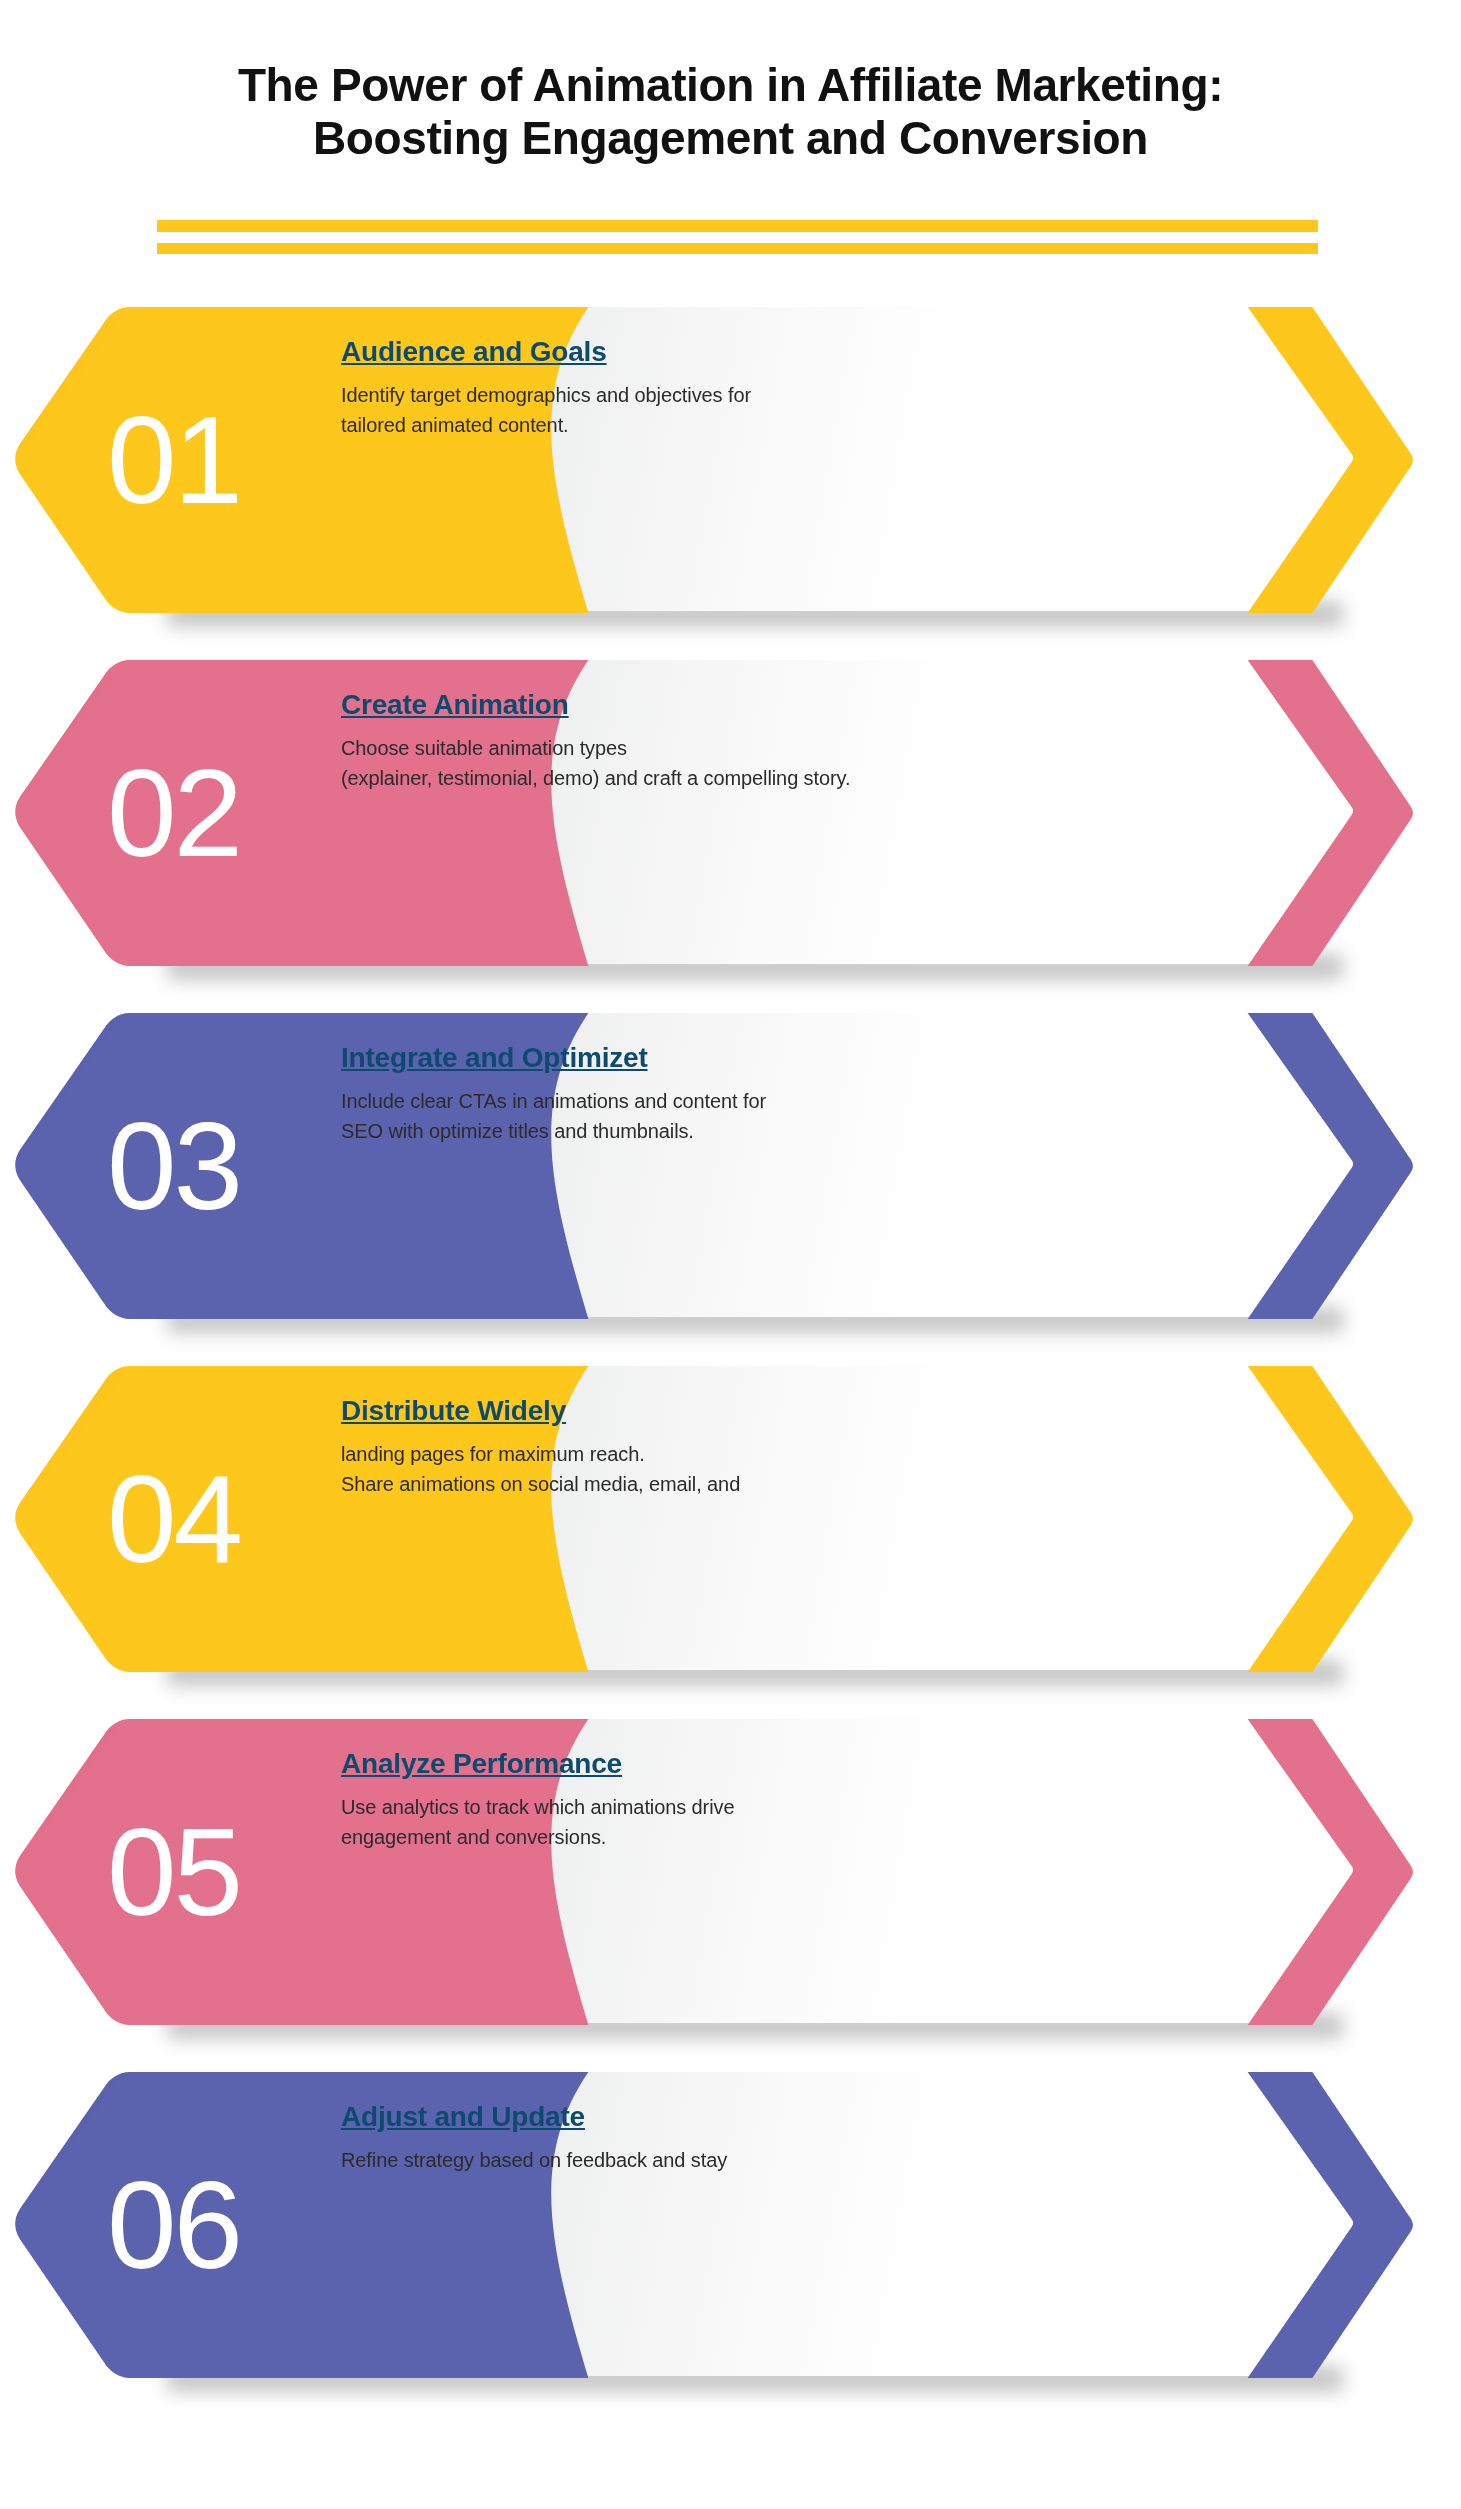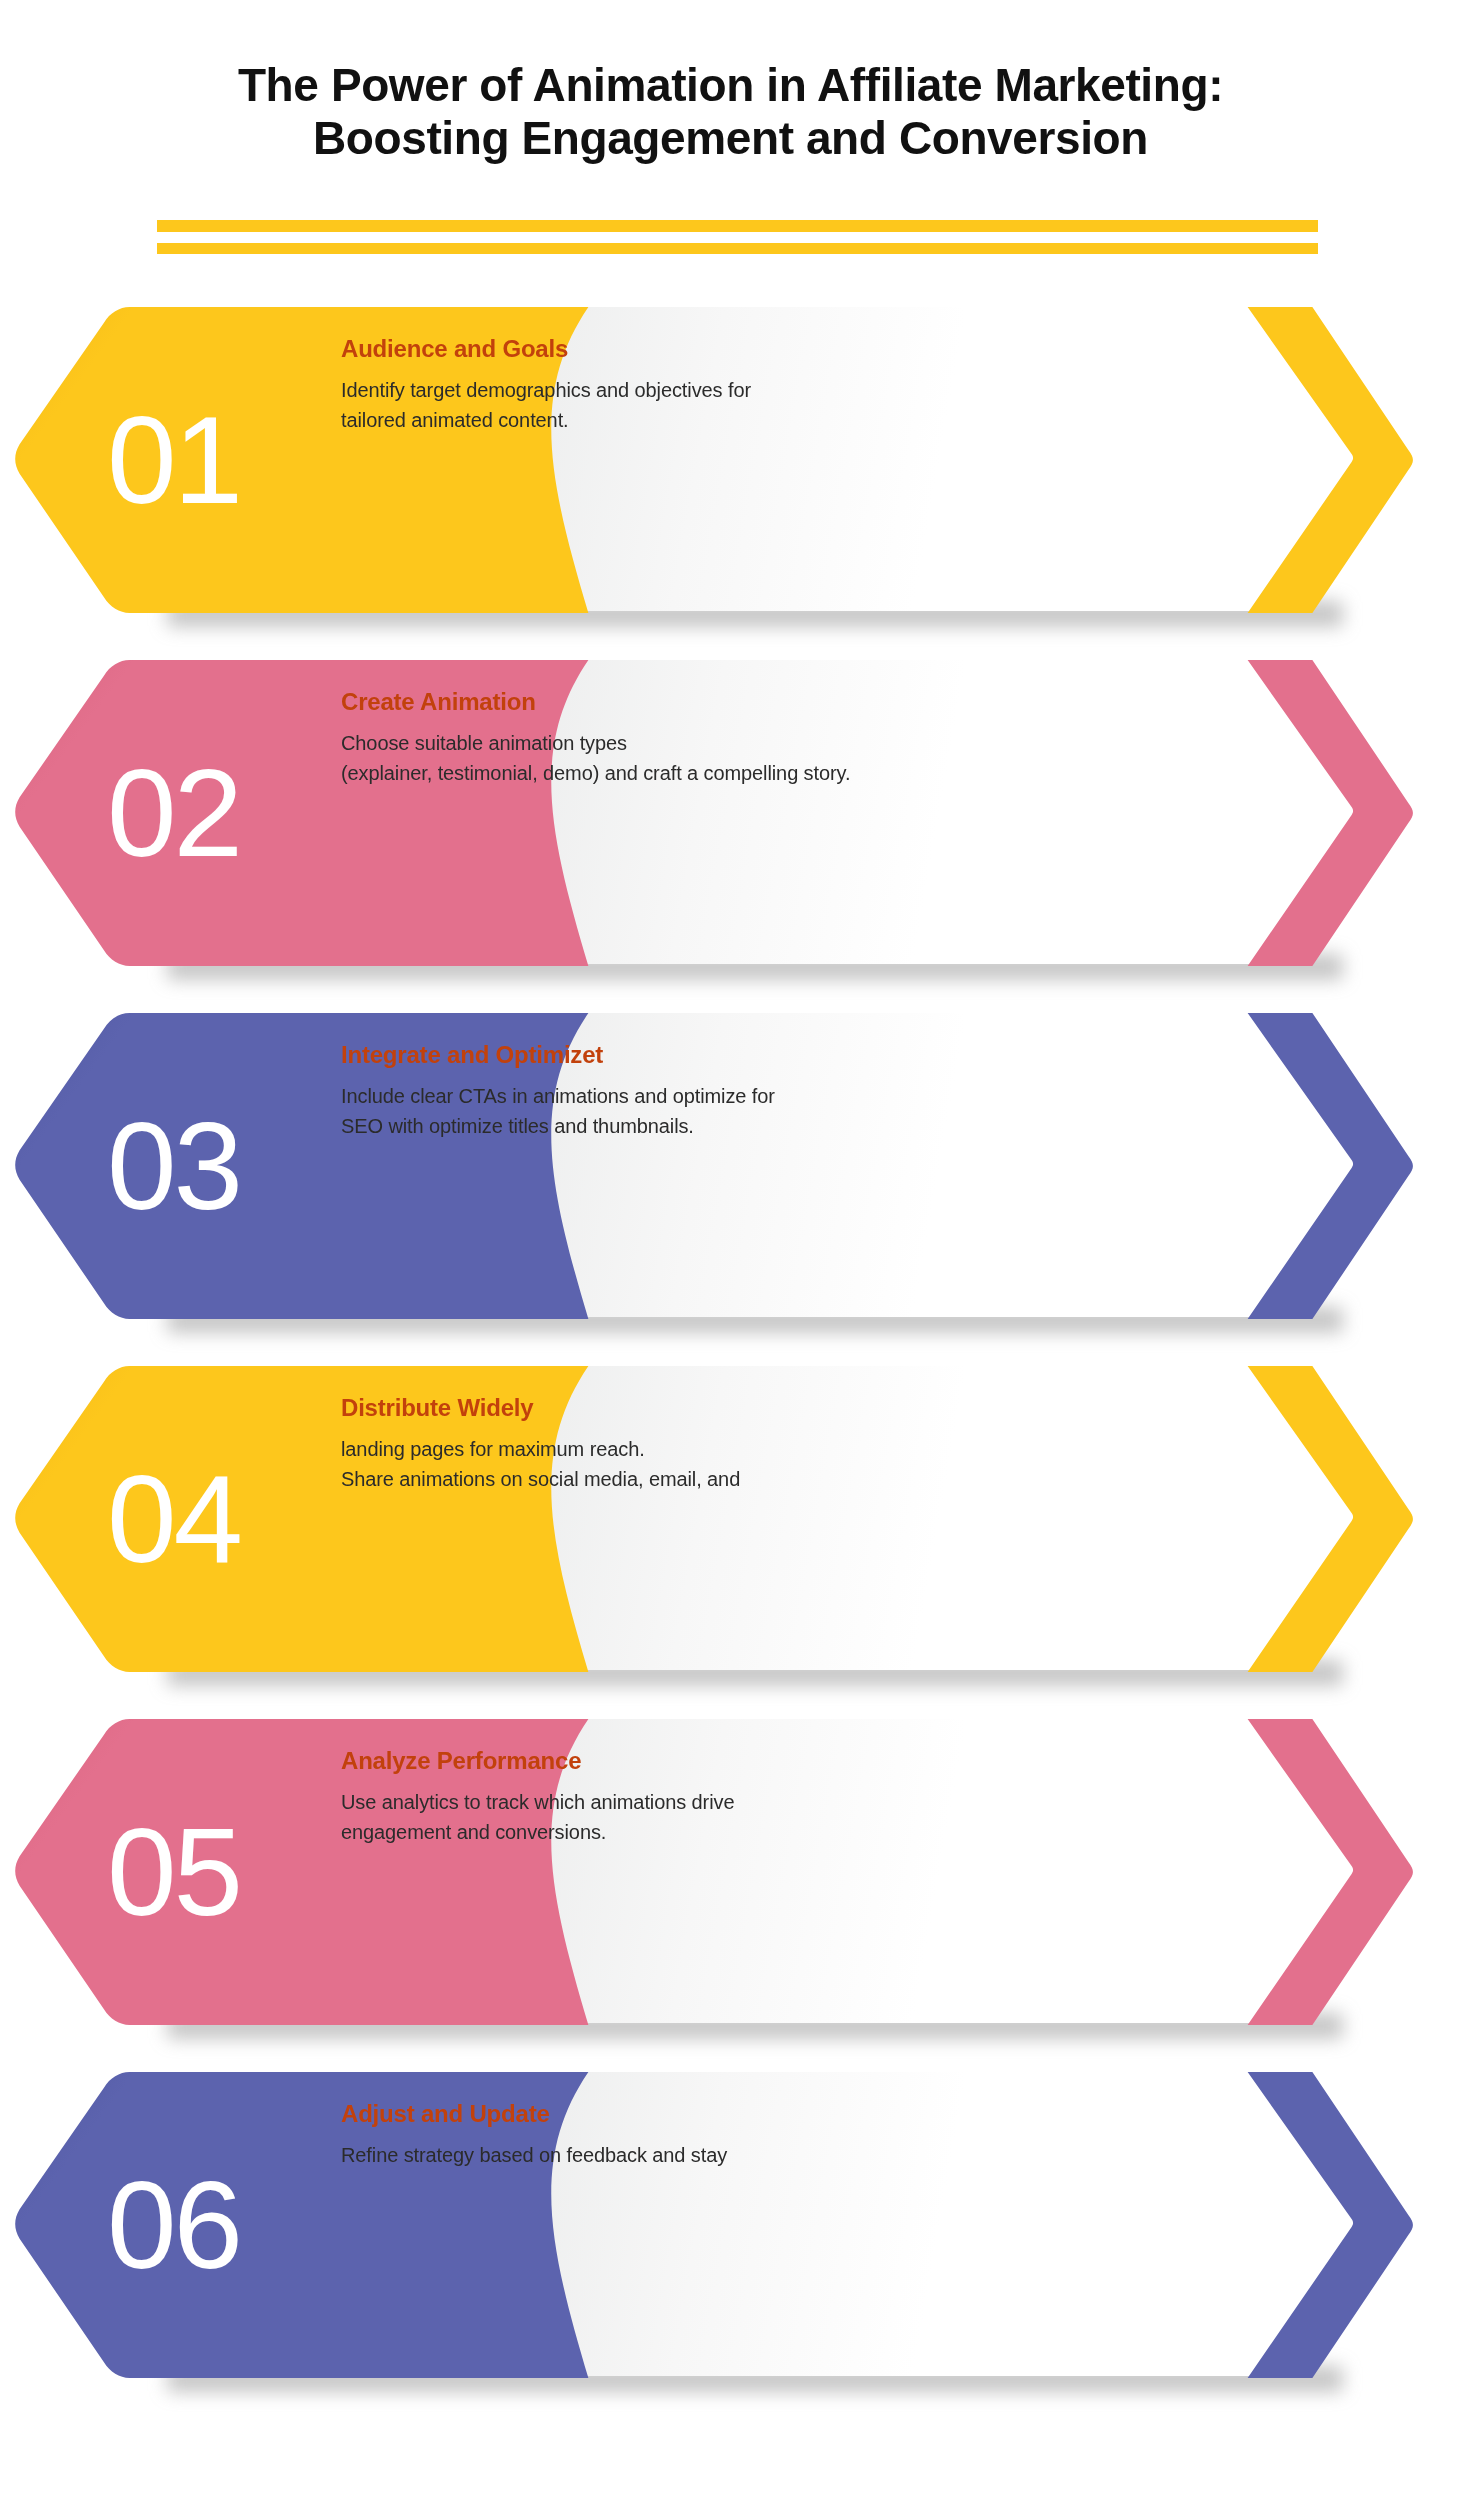--- a/index.html
+++ b/index.html
@@ -144,25 +144,26 @@
   .row-text {
     position: absolute;
     left: 341px;
     top: 27.4px;
     width: 853px;
     z-index: 5;
   }
   .row-title {
     font-family: "Liberation Sans", sans-serif;
     font-weight: bold;
-    font-size: 24px;
+    font-size: 28px;
     line-height: 1.25;
-    color: #c2410c;
+    color: #0c4a6e;
     margin: 0 0 11.8px 0;
     letter-spacing: -0.2px;
+    text-decoration: underline;
   }
   .row-desc {
     font-family: "Liberation Sans", sans-serif;
     font-weight: normal;
     font-size: 20px;
     line-height: 1.48;
     color: #2b2b2b;
     margin: 0;
     letter-spacing: -0.1px;
   }
@@ -300,21 +301,21 @@
       <svg viewBox="0 0 215 316" xmlns="http://www.w3.org/2000/svg">
         <path d="M22 2 L88 2 L186 148 C192 156 192 160 186 168 L88 314 L22 314 L128 160 C130 157 130 155 128 152 Z" fill="#5C63AE"></path>
       </svg>
     </div>
 
     <div class="step-number">03</div>
 
     <div class="row-text">
       <div class="row-title">Integrate and Optimizet</div>
       <div class="row-desc">
-        <span class="desc-line">Include clear CTAs in animations and optimize for</span>
+        <span class="desc-line">Include clear CTAs in animations and content for</span>
         <span class="desc-line">SEO with optimize titles and thumbnails.</span>
       </div>
     </div>
   </div>
       <div class="row">
     <div class="row-shadow"></div>
 
     <div class="plate"></div>
 
     <div class="left-shape">

